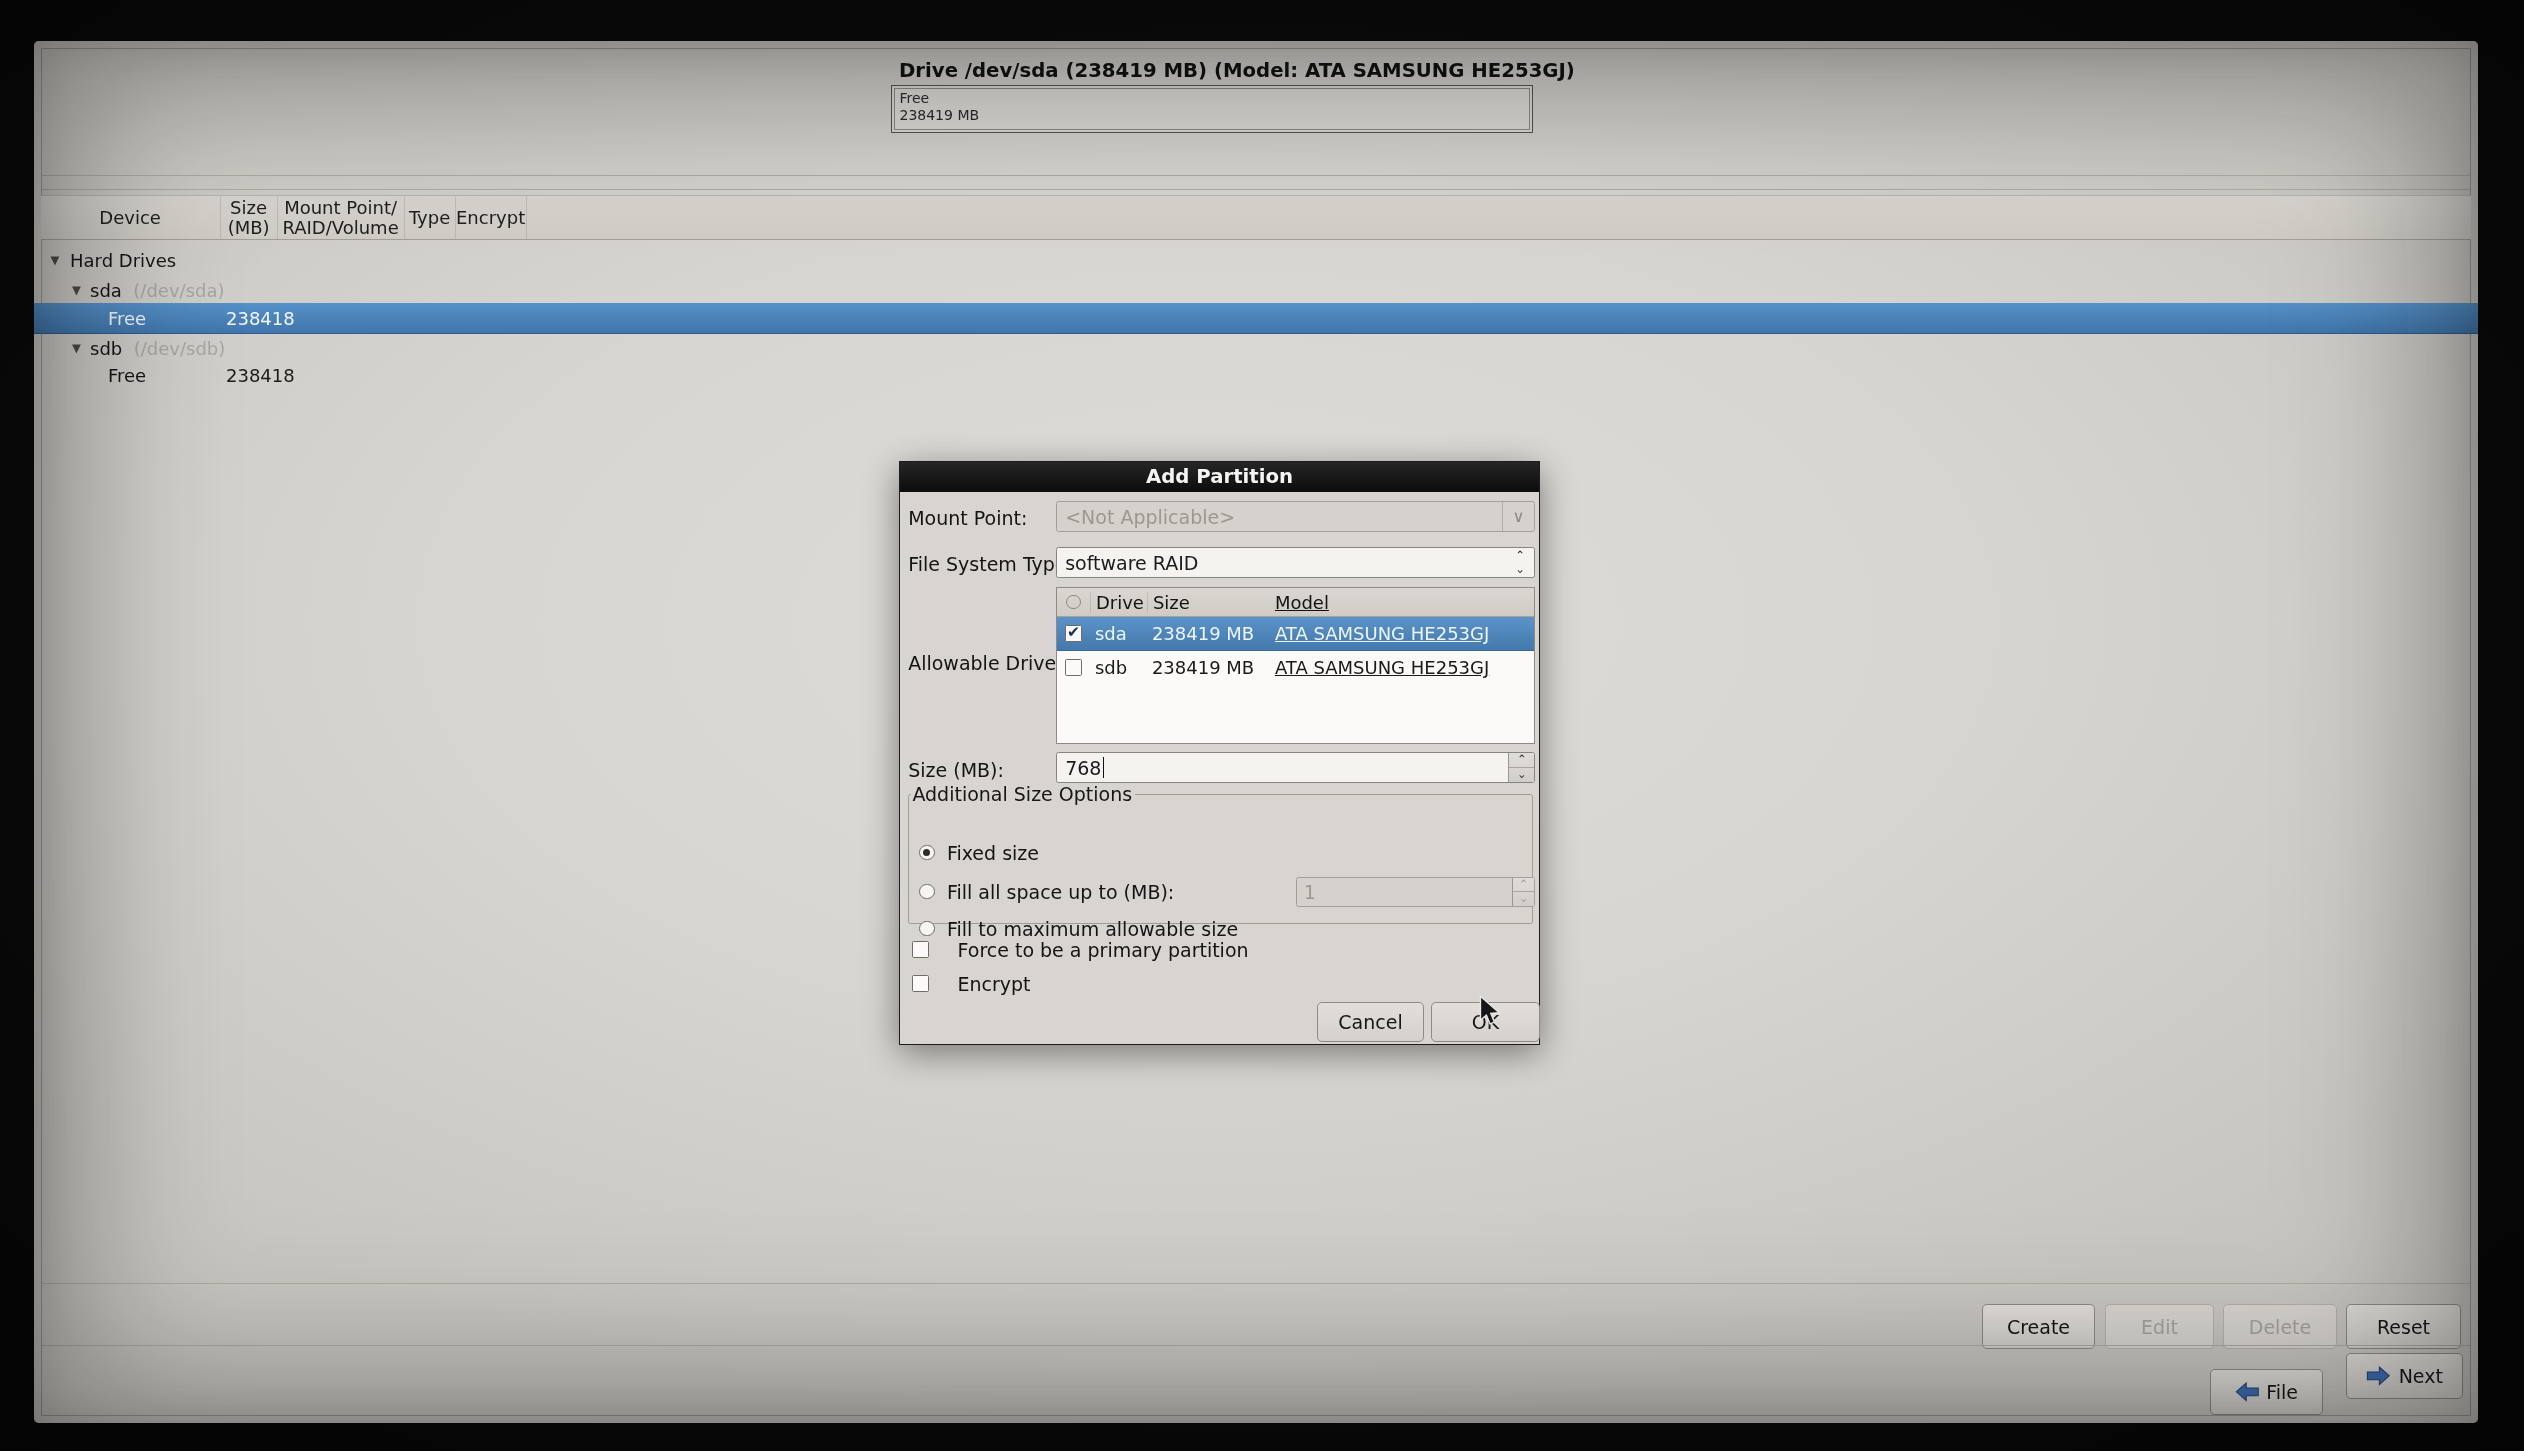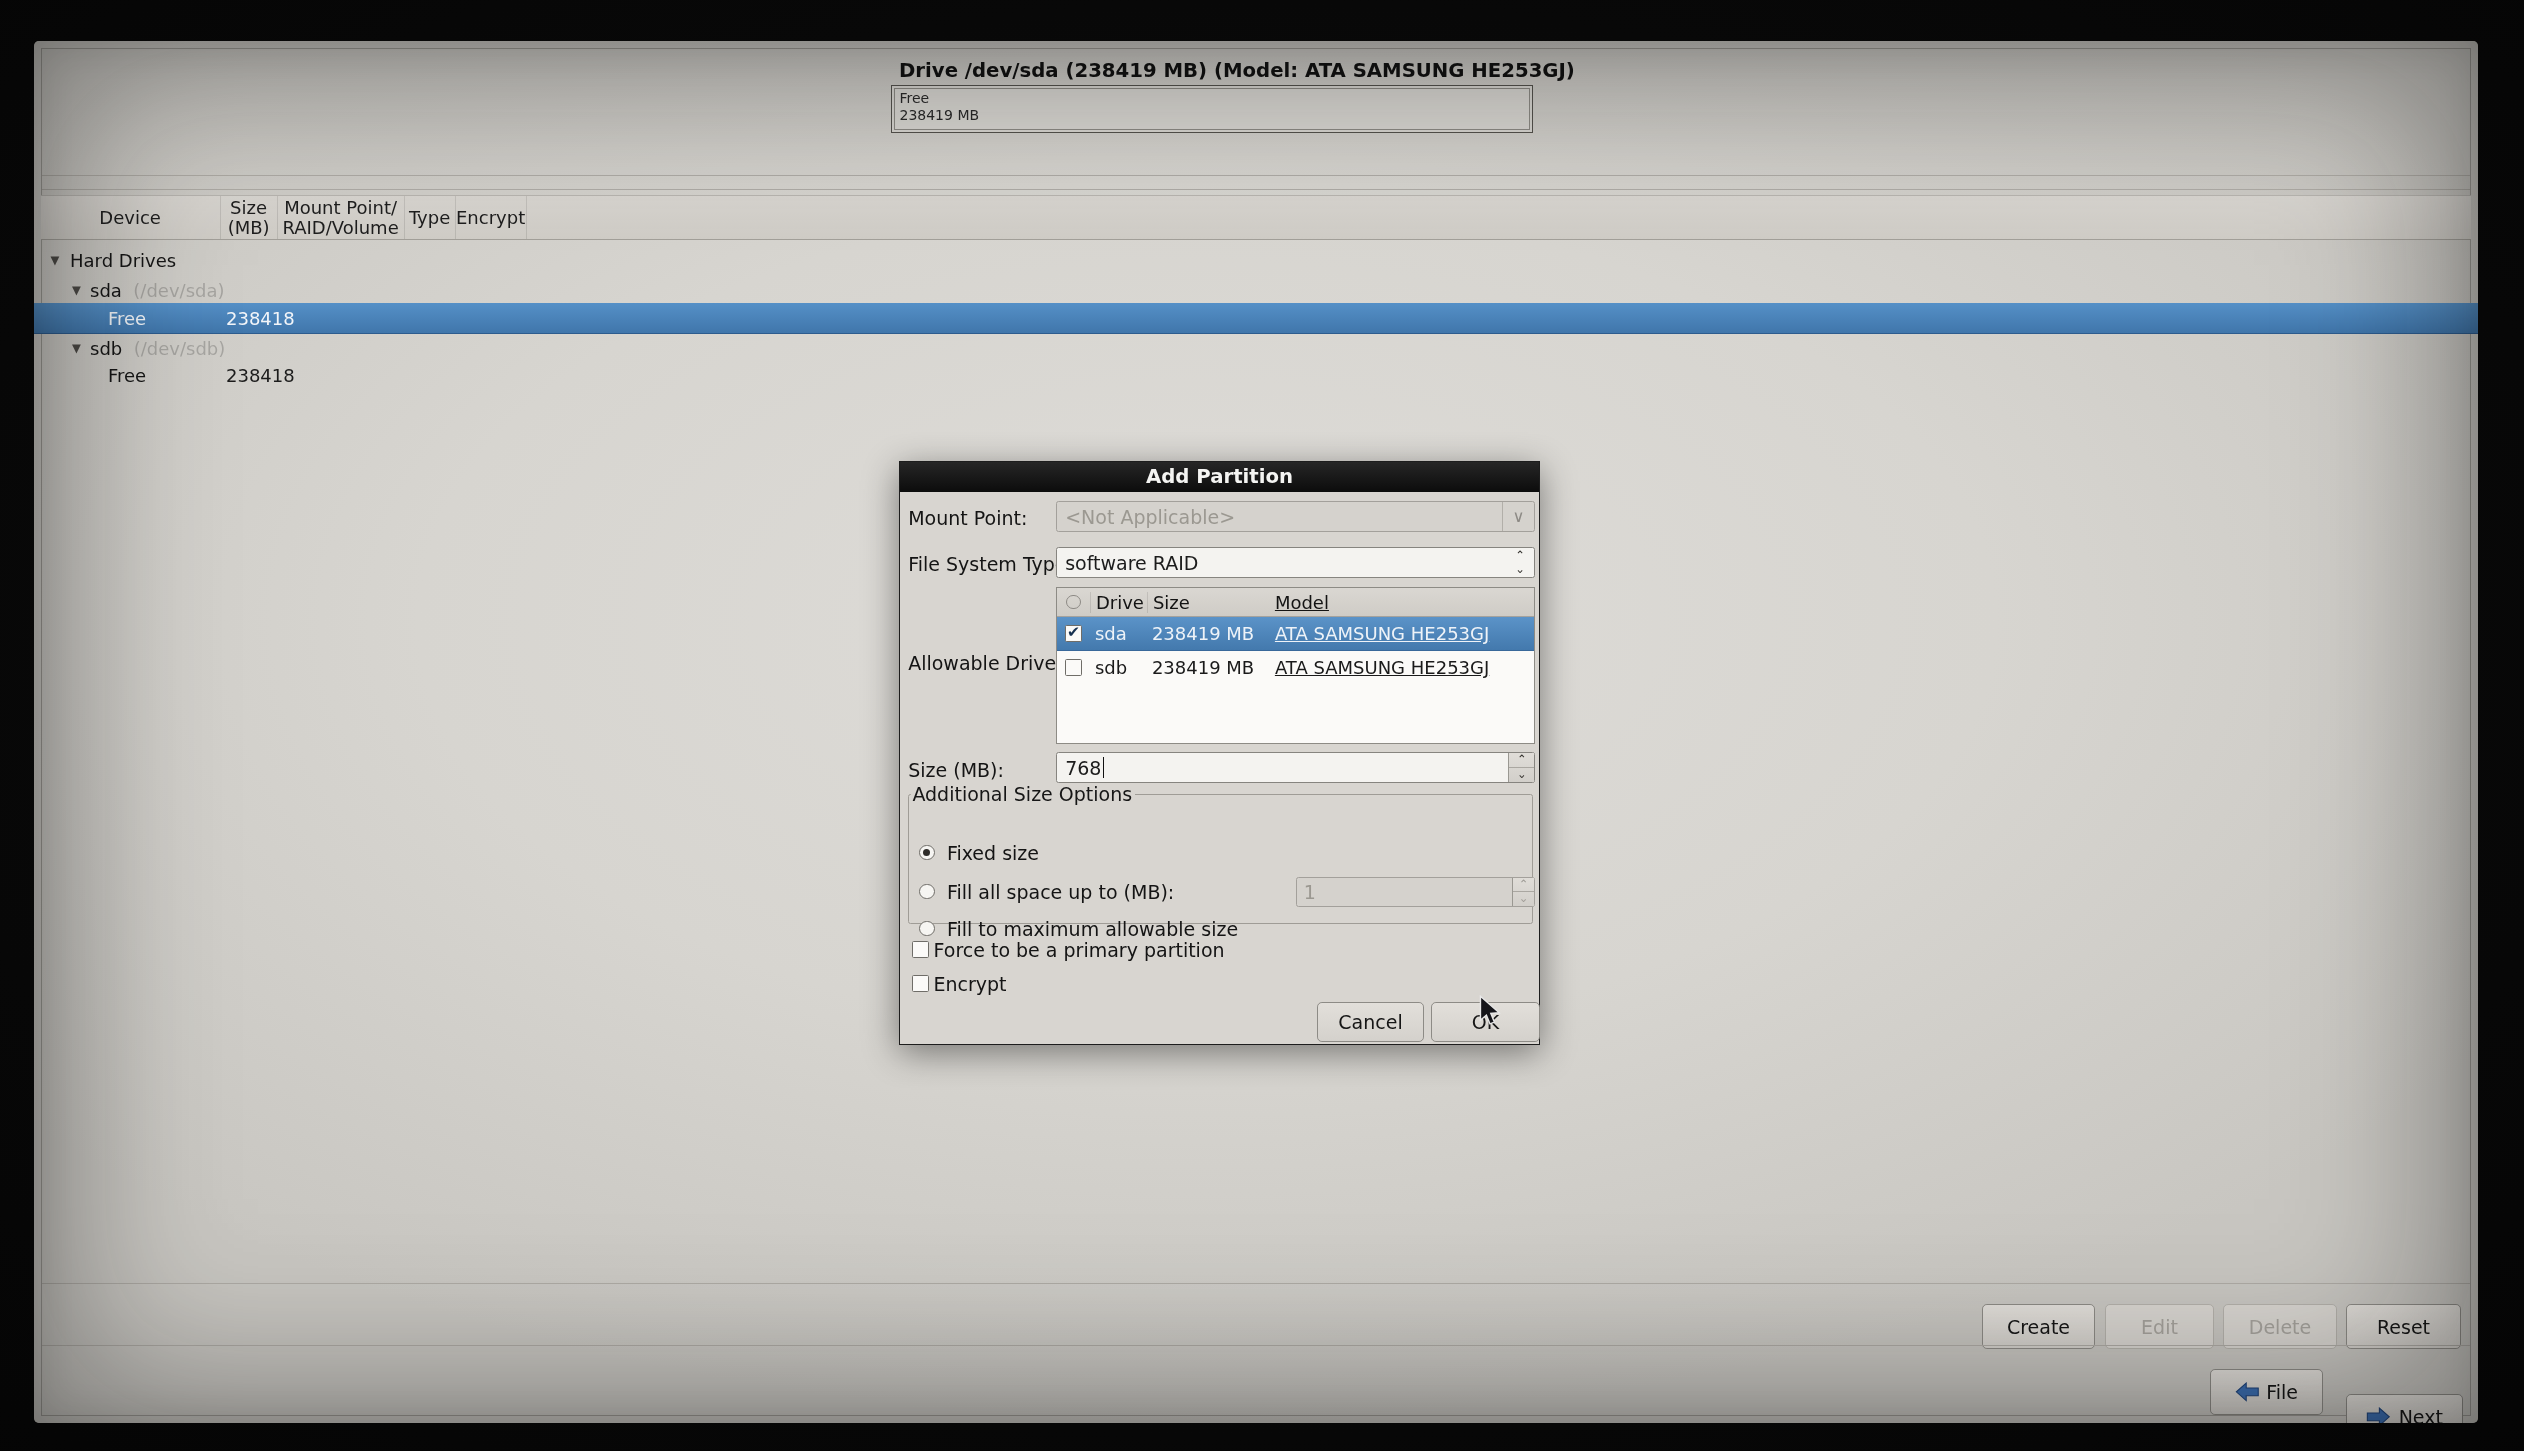--- a/index.html
+++ b/index.html
@@ -84,21 +84,21 @@
   .c-drive{width:57px;padding-left:4.9px;flex:none;box-sizing:border-box;}
   .c-size{width:123px;padding-left:4.9px;flex:none;box-sizing:border-box;}
   .c-model{flex:1;padding-left:4.9px;white-space:nowrap;text-decoration:underline;}
   .toggle-circle{width:12.3px;height:12.3px;border:1.6px solid #8d8a85;border-radius:50%;}
   .dt-head .c-drive,.dt-head .c-size{border-left:0.8px solid rgba(0,0,0,.10);}
 
   fieldset.opts{position:absolute;left:8.2px;top:321px;width:625px;height:141px;box-sizing:border-box;
     border:0.8px solid #9f9c96;border-radius:2.5px;margin:0;padding:0;}
   fieldset.opts legend{font-size:19px;color:#161616;margin-left:1.6px;padding:0 3.3px 0 1.6px;}
   .opt-row{position:absolute;left:9.8px;display:flex;align-items:center;gap:12.3px;font-size:19px;color:#141414;height:23px;}
-  .chk-row{position:absolute;left:11.5px;display:flex;align-items:center;gap:5px;font-size:19px;color:#141414;height:23px;}
+  .chk-row{position:absolute;left:11.5px;display:flex;align-items:center;gap:29px;font-size:19px;color:#141414;height:23px;}
 
   .nav-arrow{width:24.6px;height:19.7px;flex:none;}
 
   .cursor{position:absolute;z-index:40;width:31px;height:31px;}
 </style>
 </head>
 <body>
 
 <div class="screen">
   <div class="frame"></div>
@@ -171,21 +171,21 @@
   </div>
 
   <div class="sep" style="top:1304px"></div>
 
   <div class="btn" style="left:2176px;top:1328px;width:111px;height:44px;gap:6.6px">
     <svg class="nav-arrow" viewBox="0 0 22 18">
       <path d="M10 1 L10 5.5 H21 V12.5 H10 V17 L1 9 Z" fill="#3c6fb3" stroke="#20457c" stroke-width="1"></path>
     </svg>
     <span>File</span>
   </div>
-  <div class="btn" style="left:2312px;top:1353px;width:115px;height:44px;gap:8px">
+  <div class="btn" style="left:2312px;top:1312px;width:115px;height:44px;gap:8px">
     <svg class="nav-arrow" viewBox="0 0 22 18">
       <path d="M12 1 L12 5.5 H1 V12.5 H12 V17 L21 9 Z" fill="#3c6fb3" stroke="#20457c" stroke-width="1"></path>
     </svg>
     <span>Next</span>
   </div>
 
   <div class="dialog">
     <div class="dlg-title">
       <span>Add Partition</span>
     </div>

